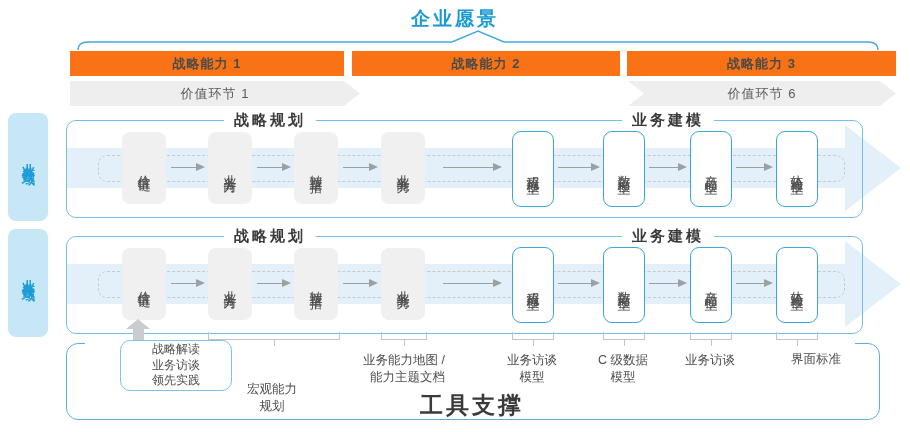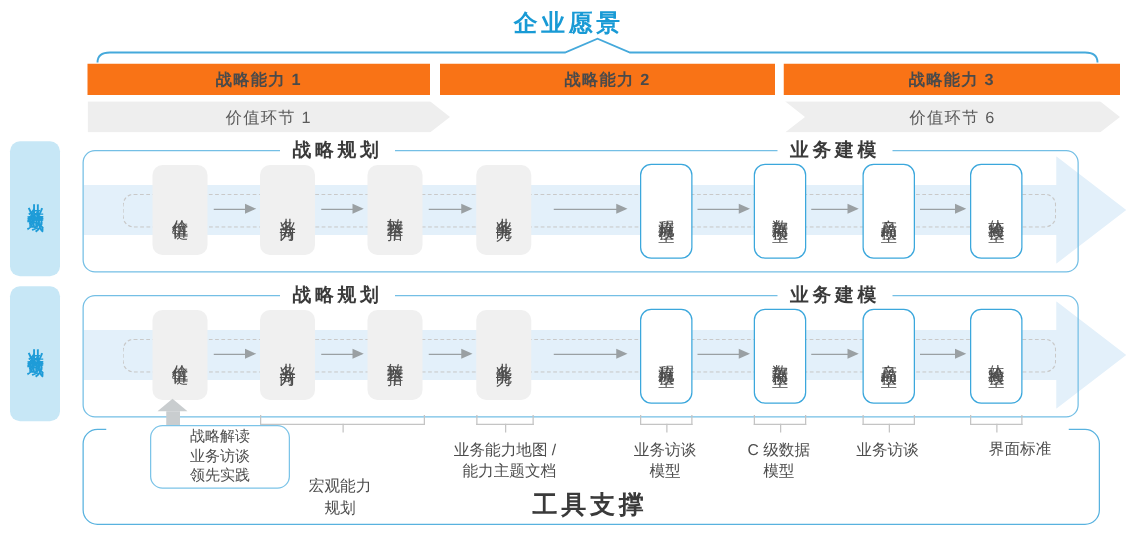--- a/index.html
+++ b/index.html
@@ -50,21 +50,21 @@
     background:#fff;z-index:6;display:flex;align-items:center;justify-content:center;
     font-size:12px;color:#4D4D4D;line-height:1.32;text-align:center;white-space:pre-line;margin-left:32px;}
   .brace{position:absolute;top:332px;height:7px;border-left:1.3px solid #C4C4C4;border-right:1.3px solid #C4C4C4;
     border-bottom:1.3px solid #C4C4C4;z-index:4;}
   .brace::after{content:"";position:absolute;left:50%;top:7px;height:7px;border-left:1.3px solid #C4C4C4;}
   .ann{position:absolute;top:352px;transform:translateX(-50%);font-size:12.5px;color:#4D4D4D;
     line-height:1.35;text-align:center;white-space:pre-line;z-index:4;}
   .tool-box{position:absolute;left:66px;top:343px;width:812px;height:75px;border:1.2px solid #58B2DF;border-radius:12px;z-index:1;}
   .tool-cover{position:absolute;left:85px;top:337px;width:770px;height:12px;background:#fff;z-index:2;}
   .tool-label{position:absolute;left:472px;top:390px;transform:translateX(-50%);
-    font-size:20px;font-weight:bold;color:#3A3A3A;letter-spacing:3px;z-index:3;white-space:nowrap;font-family:Liberation Serif, serif;}
+    font-size:23px;font-weight:bold;color:#3A3A3A;letter-spacing:3px;z-index:3;white-space:nowrap;font-family:Liberation Serif, serif;}
 </style>
 </head>
 <body>
 
 <div class="canvas">
 
   <div class="title-wrap">
     <span class="title">企业愿景</span>
   </div>
   <svg class="divider-svg" viewBox="0 0 910 60">

